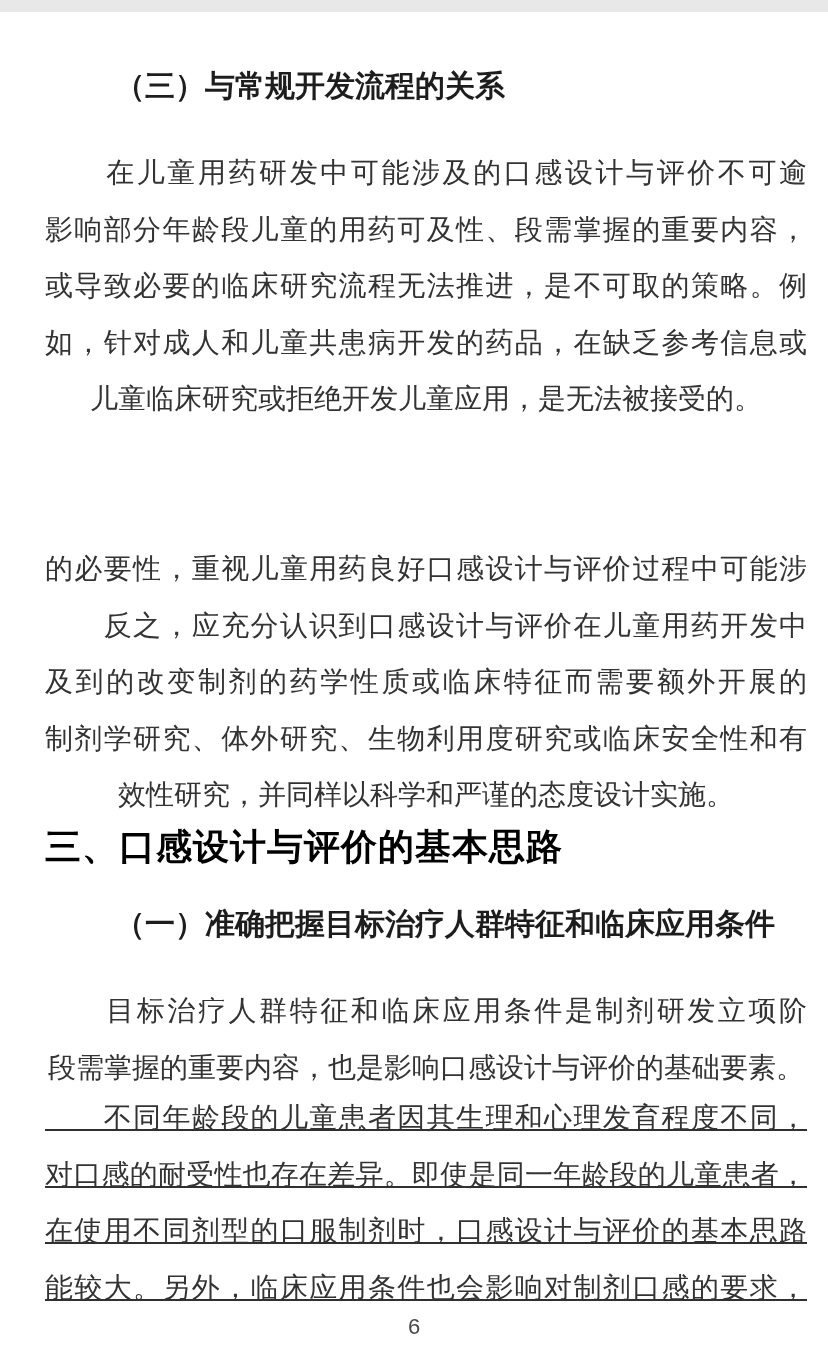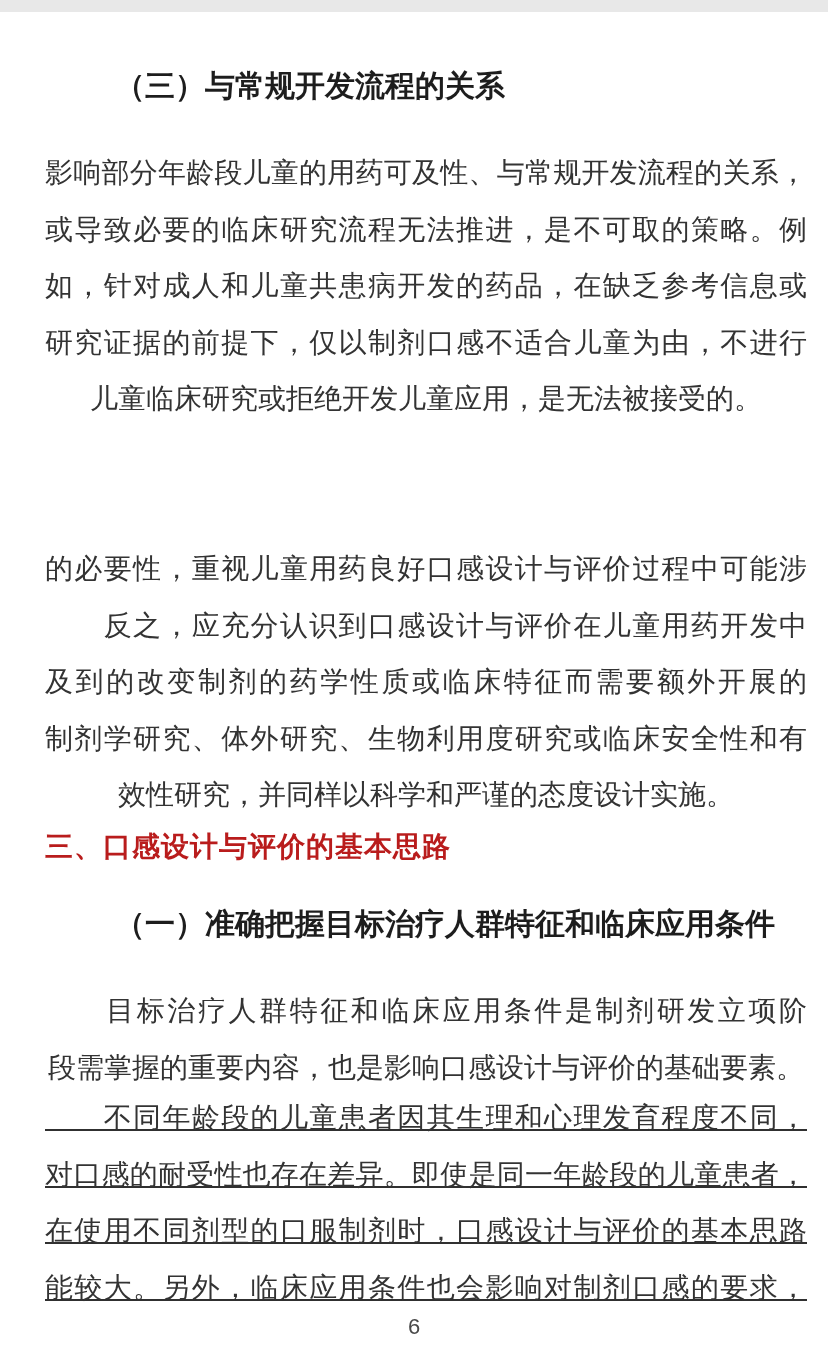--- a/index.html
+++ b/index.html
@@ -41,23 +41,23 @@
     font-weight: bold;
     font-size: 30px;
     line-height: 44px;
     color: #1d1d1d;
     padding-left: 70px;
     white-space: nowrap;
   }
   .h-num {
     font-family: "Liberation Sans", "DejaVu Sans", sans-serif;
     font-weight: bold;
-    font-size: 28px;
+    font-size: 36px;
     line-height: 46px;
-    color: #b91c1c;
+    color: #000000;
     letter-spacing: 1px;
     white-space: nowrap;
   }
   .page-number {
     position: absolute;
     left: 0;
     top: 1300px;
     width: 828px;
     text-align: center;
     font-size: 22px;
@@ -67,24 +67,24 @@
   }
 </style>
 </head>
 <body>
 
 <div class="page">
 
   <div class="block h-paren" style="top:52px;">（三）与常规开发流程的关系</div>
 
   <div class="block" style="top:133px;">
-    <div class="bline">影响部分年龄段儿童的用药可及性、与常规开发流程的关系，</div>
+    <div class="bline">　　在儿童用药研发中可能涉及的口感设计与评价不可逾</div>
+    <div class="bline">影响部分年龄段儿童的用药可及性、段需掌握的重要内容，</div>
     <div class="bline">或导致必要的临床研究流程无法推进，是不可取的策略。例</div>
     <div class="bline">如，针对成人和儿童共患病开发的药品，在缺乏参考信息或</div>
-    <div class="bline">研究证据的前提下，仅以制剂口感不适合儿童为由，不进行</div>
     <div class="bline noj">儿童临床研究或拒绝开发儿童应用，是无法被接受的。</div>
   </div>
 
   <div class="block" style="top:529px;">
     <div class="bline">的必要性，重视儿童用药良好口感设计与评价过程中可能涉</div>
     <div class="bline">　　反之，应充分认识到口感设计与评价在儿童用药开发中</div>
     <div class="bline">及到的改变制剂的药学性质或临床特征而需要额外开展的</div>
     <div class="bline">制剂学研究、体外研究、生物利用度研究或临床安全性和有</div>
     <div class="bline noj">效性研究，并同样以科学和严谨的态度设计实施。</div>
   </div>

